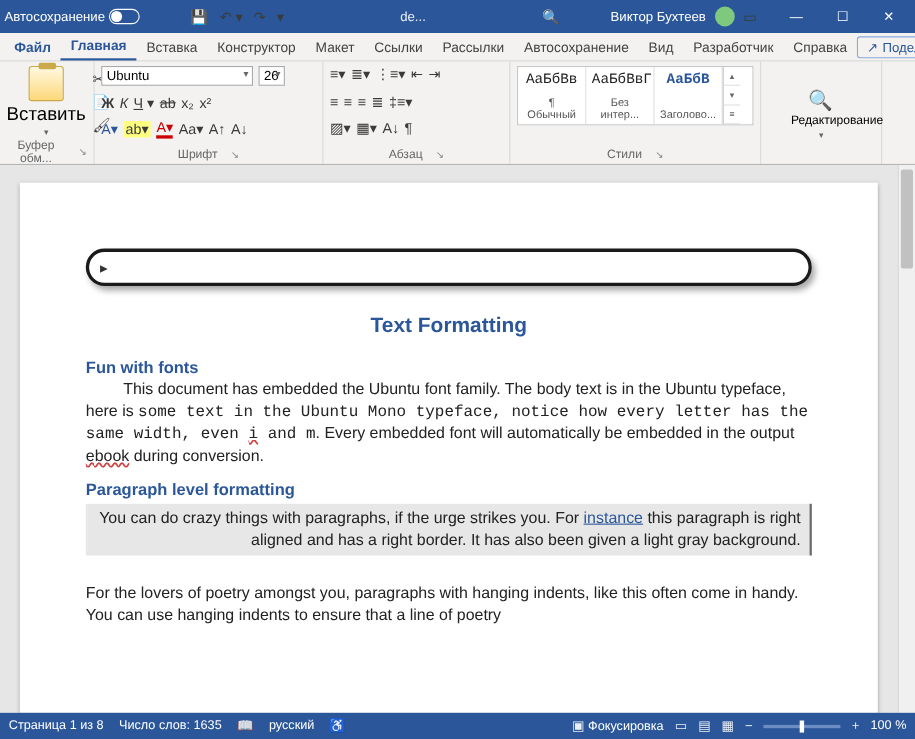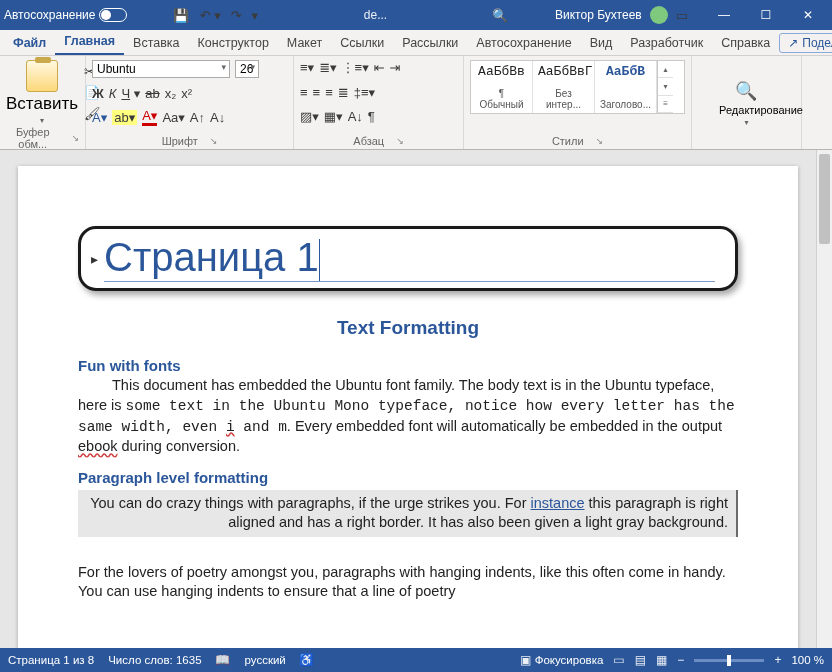--- a/index.html
+++ b/index.html
@@ -211,21 +211,20 @@
     <span class="ic" style="font-size:18px;">🔍</span>
     <span style="font-size:11px;margin-left:29px;">Редактирование</span>
     <span style="font-size:8px;color:#666;">▾</span>
   </div>
 </div>
 
 <div class="docarea">
   <div class="page">
     <div class="heading">
       <span class="arw">▸</span>
-      <span class="htxt"><span>Страница 1</span><span class="cursor"></span></span>
     </div>
     <div class="h2">Text Formatting</div>
     <div class="h3">Fun with fonts</div>
     <p class="body indent">
       <span>This document has embedded the Ubuntu font family. The body text is in the Ubuntu typeface, here is </span><span class="mono">some text in the Ubuntu Mono typeface, notice how every letter has the same width, even </span><span class="mono err">i</span><span class="mono"> and </span><span class="mono">m</span><span>. Every embedded font will automatically be embedded in the output </span><span class="err">ebook</span><span> during conversion.</span>
     </p>
     <div class="h3">Paragraph level formatting</div>
     <div class="grbox body">
       <span>You can do crazy things with paragraphs, if the urge strikes you. For </span><span class="link">instance</span><span> this paragraph is right aligned and has a right border. It has also been given a light gray background.</span>
     </div>

